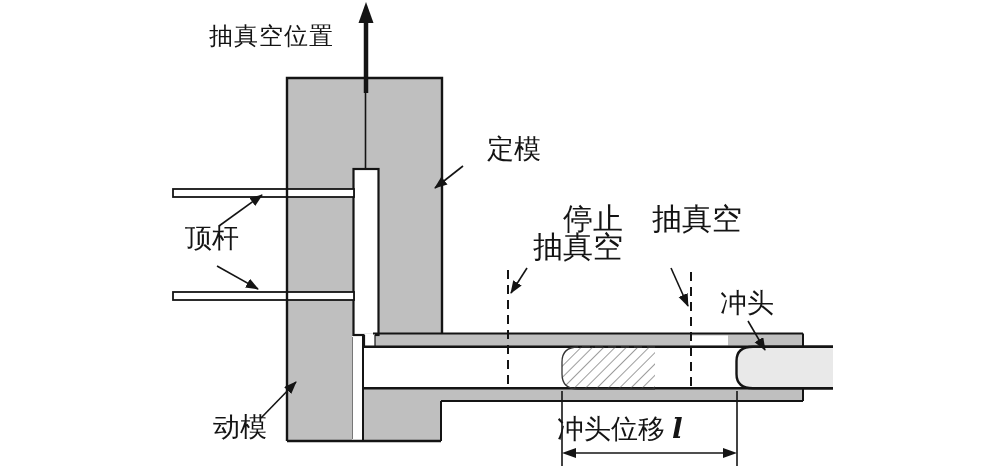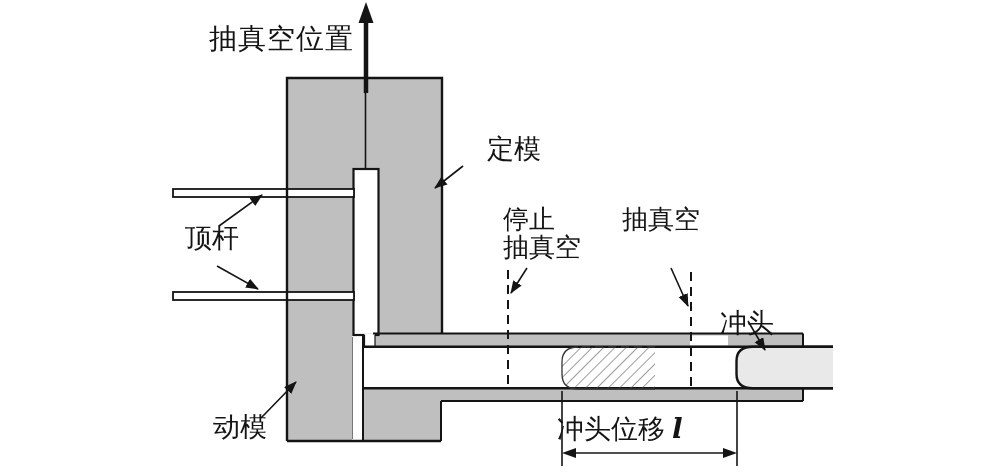--- a/index.html
+++ b/index.html
@@ -1,21 +1,21 @@
 <!DOCTYPE html>
 <html><head>
 <meta charset="utf-8">
 <style>
   html,body{margin:0;padding:0;background:#fff;}
   #stage{position:relative;width:1004px;height:472px;background:#fff;overflow:hidden;
          font-family:"DejaVu Serif","Liberation Serif",serif;color:#141414;}
   #stage svg{position:absolute;left:0;top:0;}
   .lbl{position:absolute;white-space:nowrap;font-size:27px;line-height:1.05;color:#141414;}
-  .lbl-big{font-size:28px;letter-spacing:1px;}
-  .lbl-2line{white-space:normal;text-align:left;font-size:26px;line-height:28px;}
+  .lbl-big{font-size:24px;letter-spacing:1px;}
+  .lbl-2line{white-space:normal;text-align:right;font-size:30px;line-height:28px;}
   .sym{font-style:italic;font-weight:bold;font-size:28px;margin-left:7px;}
 </style>
 </head>
 <body>
 
 <div id="stage">
 
   <svg width="1004" height="472" viewBox="0 0 1004 472">
     <defs>
       <pattern id="hatch" width="8" height="8" patternUnits="userSpaceOnUse" patternTransform="rotate(45)">
@@ -104,21 +104,21 @@
 
   <div class="lbl lbl-2line" style="left:503px;top:205px;width:120px;">
     <div>停止</div>
     <div>抽真空</div>
   </div>
 
   <div class="lbl lbl-2line" style="left:622px;top:205px;width:120px;">
     <div>抽真空</div>
   </div>
 
-  <div class="lbl" style="left:720px;top:289px;margin-top:20px;">冲头</div>
+  <div class="lbl" style="left:720px;top:289px;">冲头</div>
 
   <div class="lbl" style="left:213px;top:413px;">动模</div>
 
   <div class="lbl" style="left:557px;top:414px;">
     <span>冲头位移</span><span class="sym">l</span>
   </div>
 
 </div>
 
 </body></html>

